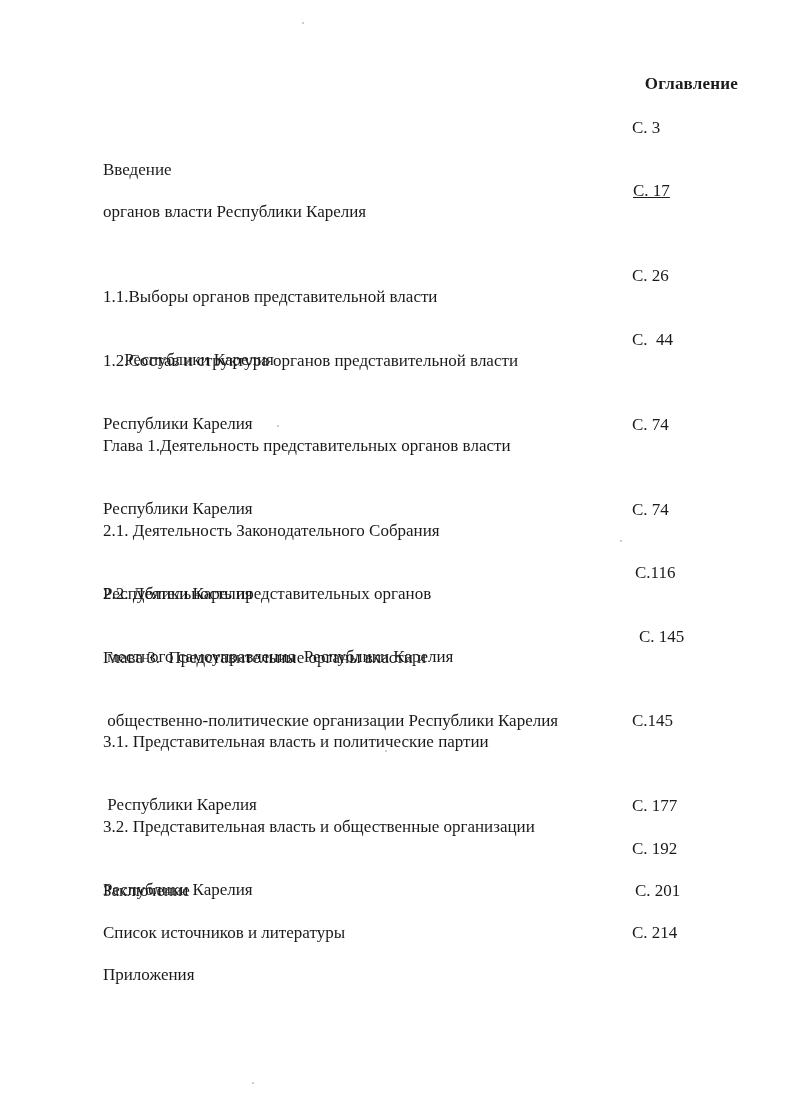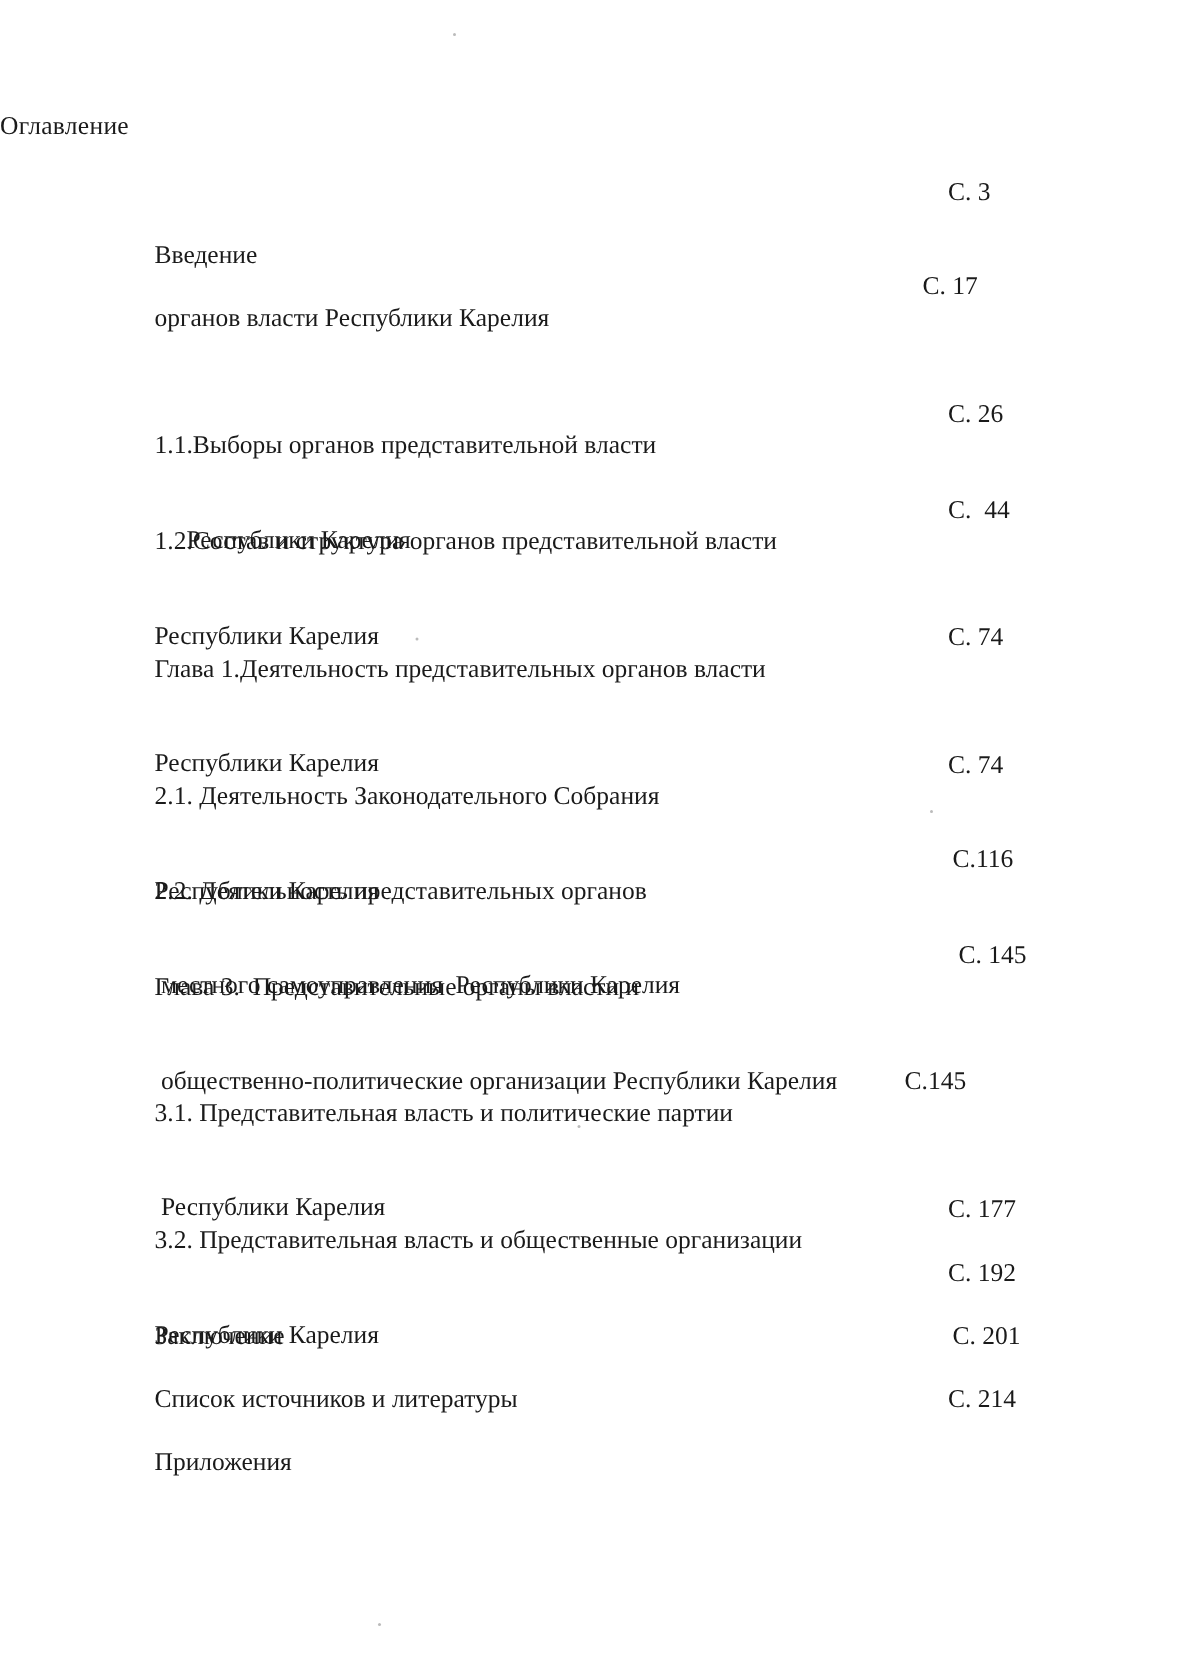--- a/index.html
+++ b/index.html
@@ -1,19 +1,19 @@
 <!DOCTYPE html>
 <html><head>
 <meta charset="utf-8">
 <style>
   html, body { margin: 0; padding: 0; background: #ffffff; }
   body { width: 795px; height: 1109px; position: relative; overflow: hidden;
          font-family: "Liberation Serif", "DejaVu Serif", serif; color: #1a1a1a; }
-  .title { position: absolute; top: 74px; left: 0; width: 738px; text-align: left;
-           font-weight: normal; font-size: 17px; letter-spacing: 0.2px; }
+  .title { position: absolute; top: 74px; left: 0; width: 738px; text-align: right;
+           font-weight: bold; font-size: 17px; letter-spacing: 0.2px; }
   .entry { position: absolute; left: 0; width: 795px; font-size: 17px; line-height: 21px; }
   .entry .text { position: absolute; left: 103px; white-space: pre; }
   .entry .page { position: absolute; white-space: pre; }
   .line { display: block; white-space: pre; }
   .speck { position: absolute; width: 2px; height: 2px; background: #bbb; border-radius: 1px; }
 </style>
 </head>
 <body>
 
 <div>
@@ -23,21 +23,21 @@
     <div class="text">
       <span class="line">Введение</span>
     </div>
     <div class="page" style="left:632px;">С. 3</div>
   </div>
 
   <div class="entry" style="top:159px;">
     <div class="text">
       <span class="line">органов власти Республики Карелия</span>
     </div>
-    <div class="page" style="left:615px; top:21px;">С. 17</div>
+    <div class="page" style="left:633px; top:21px;text-decoration:underline;">С. 17</div>
   </div>
 
   <div class="entry" style="top:244px;">
     <div class="text">
       <span class="line">1.1.Выборы органов представительной власти</span>
       <span class="line">     Республики Карелия</span>
     </div>
     <div class="page" style="left:632px; top:21px;font-family:Liberation Serif, serif;">С. 26</div>
   </div>
 
@@ -79,21 +79,21 @@
       <span class="line"> общественно-политические организации Республики Карелия</span>
     </div>
     <div class="page" style="left:639px; top:21px;">С. 145</div>
   </div>
 
   <div class="entry" style="top:689px;">
     <div class="text">
       <span class="line">3.1. Представительная власть и политические партии</span>
       <span class="line"> Республики Карелия</span>
     </div>
-    <div class="page" style="left:603px; top:21px;">С.145</div>
+    <div class="page" style="left:632px; top:21px;">С.145</div>
   </div>
 
   <div class="entry" style="top:774px;">
     <div class="text">
       <span class="line">3.2. Представительная власть и общественные организации</span>
       <span class="line">Республики Карелия</span>
     </div>
     <div class="page" style="left:632px; top:21px;">С. 177</div>
   </div>
 

